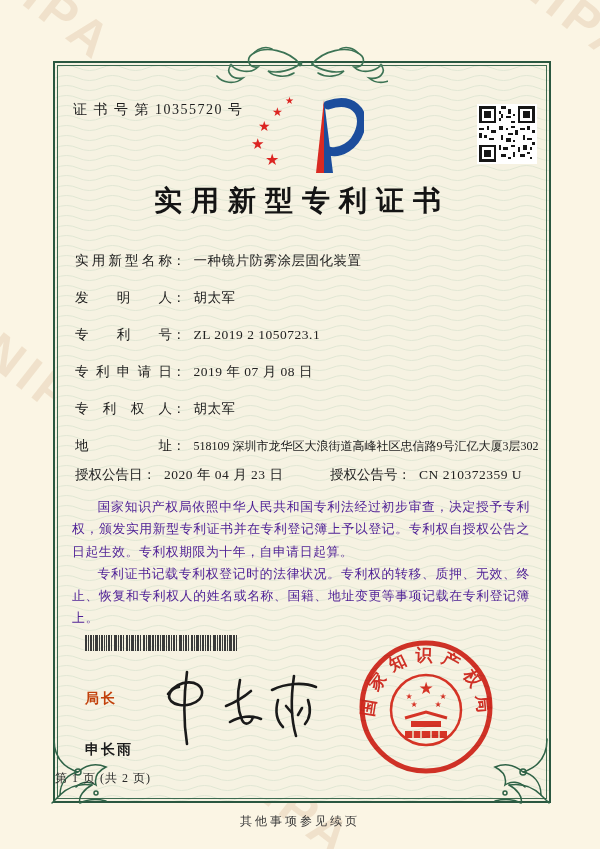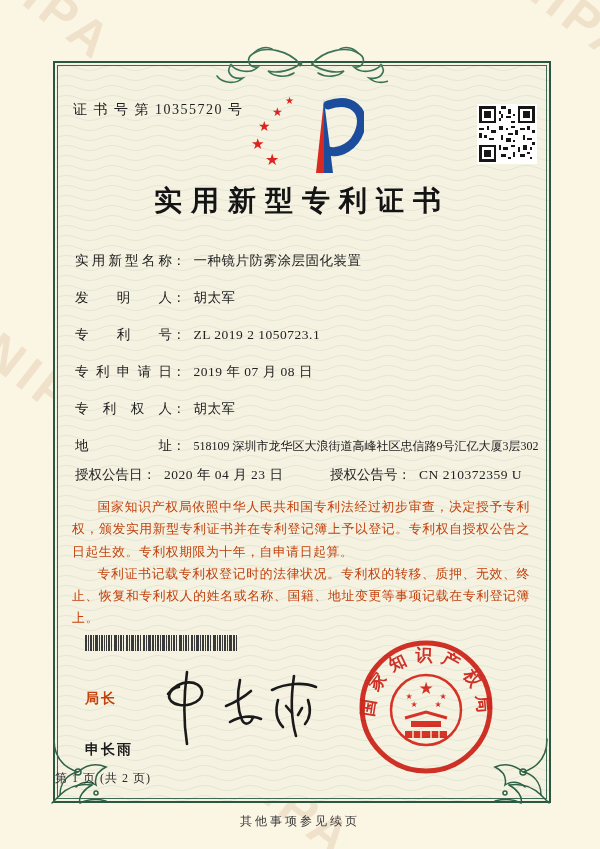--- a/index.html
+++ b/index.html
@@ -31,21 +31,21 @@
   .frow { position:absolute; left:75px; width:460px; font-size:13.5px; color:#222;
           white-space:nowrap; z-index:5; }
   .flabel { display:inline-block; width:97px; text-align:justify; text-align-last:justify;
             font-weight:500; color:#1d1d1d; }
   .fsep { font-weight:500; }
   .fvalue { margin-left:8px; letter-spacing:0.5px; }
   .fvalue.small { font-size:12px; letter-spacing:0; }
   .gpair2 { position:absolute; left:255px; top:0; }
 
   .body-text { left:72px; top:496px; width:458px; font-size:12.8px; line-height:22.3px;
-               color:#c2410c; text-align:justify; letter-spacing:0.6px; }
+               color:#4c1d95; text-align:justify; letter-spacing:0.6px; }
   .body-text p { text-indent:2em; }
 
   .barcode { left:85px; top:635px; width:153px; height:16px; }
 
   .director-label { left:85px; top:690px; font-size:14px; font-weight:700; color:#c2410c; letter-spacing:2px; }
   .director-name  { left:85px; top:718px; font-size:14px; font-weight:600; color:#1c1c1c; letter-spacing:2px;margin-top:23px; }
   .signature { left:152px; top:664px; width:180px; height:88px; z-index:6; }
 
   .seal { left:355px; top:636px; width:142px; height:142px; z-index:6; mix-blend-mode:multiply; }
   .seal-date { left:366px; top:737px; width:130px; font-size:13px; color:#141414;

